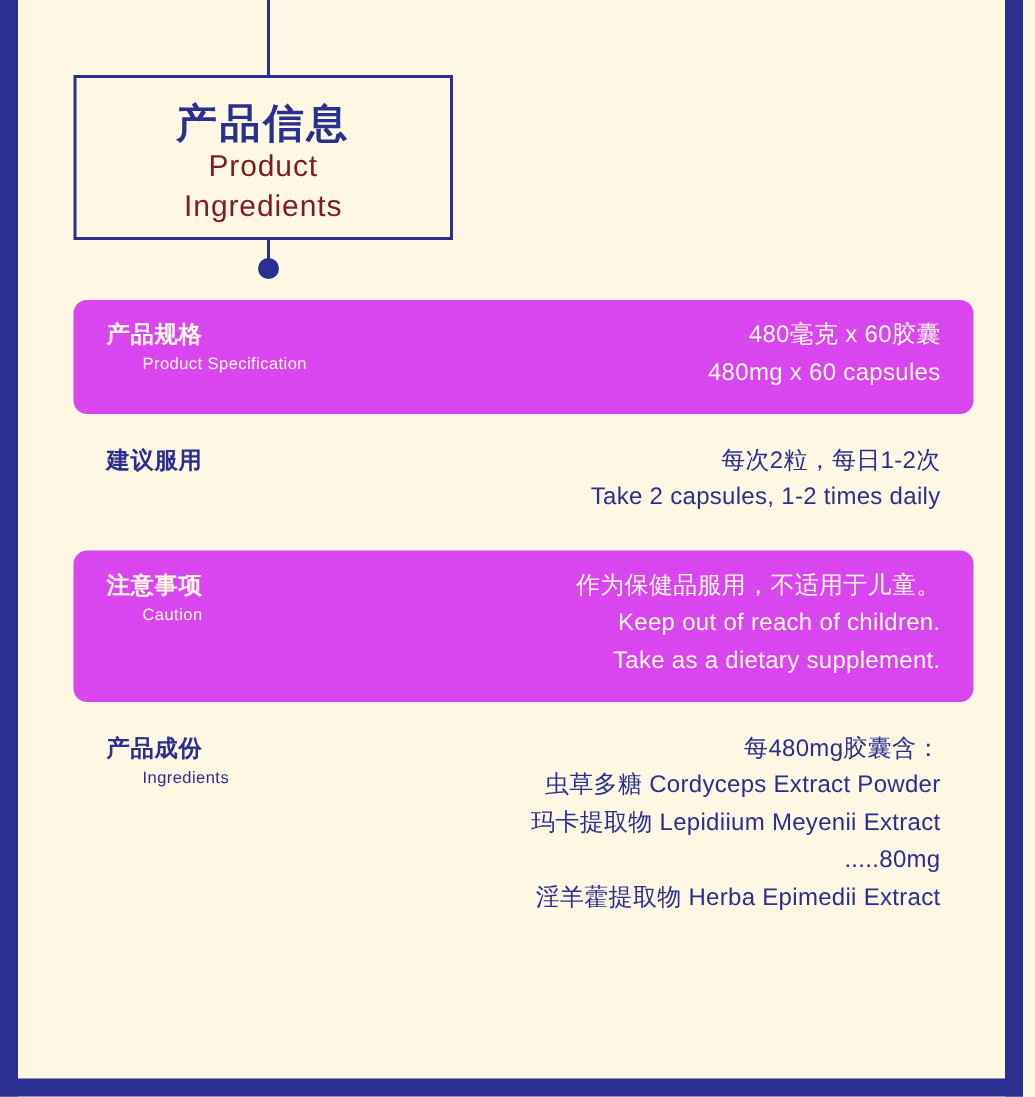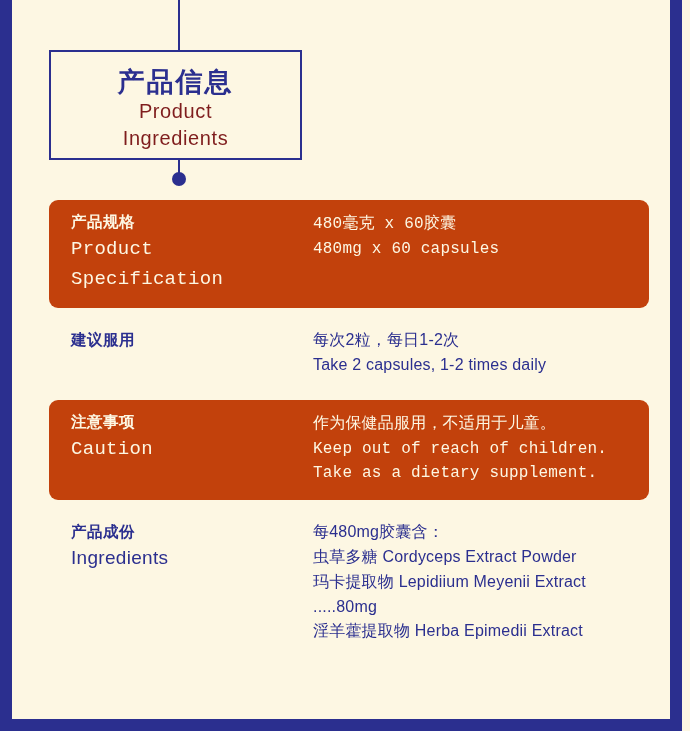--- a/index.html
+++ b/index.html
@@ -71,45 +71,46 @@
     position: absolute;
     left: 37px;
     top: 200px;
     width: 600px;
   }
   .row {
     display: flex;
     padding: 12px 22px 14px 22px;
   }
   .row.filled {
-    background: #c2410c;
+    background: #d946ef;
     border-radius: 9px;
-    font-family: Liberation Mono, monospace;
   }
   .row.plain {
     background: transparent;
   }
   .label {
     width: 242px;
     flex: 0 0 242px;
     padding-right: 10px;
   }
   .label .cn {
     font-size: 15.5px;
     font-weight: bold;
     line-height: 1.5;
     letter-spacing: 0.5px;
   }
   .label .en {
-    font-size: 19px;
+    font-size: 11px;
     line-height: 1.55;
     letter-spacing: 0.3px;
+    margin-left: 24px;
   }
   .value {
     flex: 1 1 auto;
+    text-align: right;
   }
   .value .line {
     font-size: 16px;
     line-height: 1.55;
     letter-spacing: 0.2px;
   }
   .value .line.bold {
     font-weight: normal;
   }
   .row.filled .label .cn,

